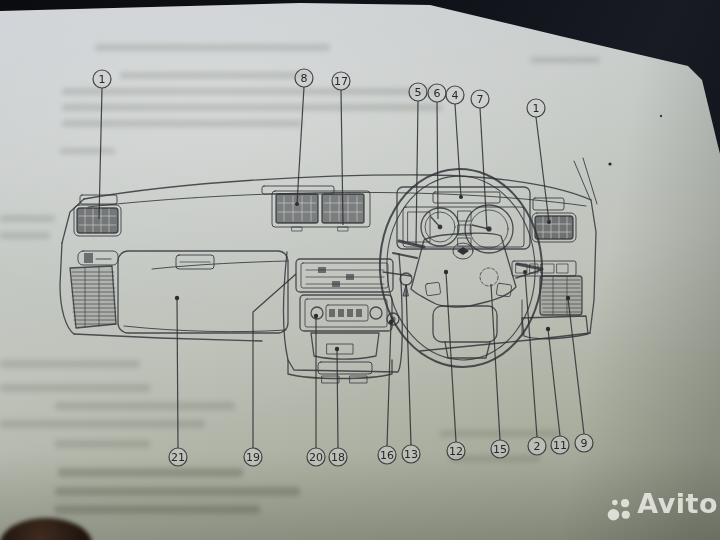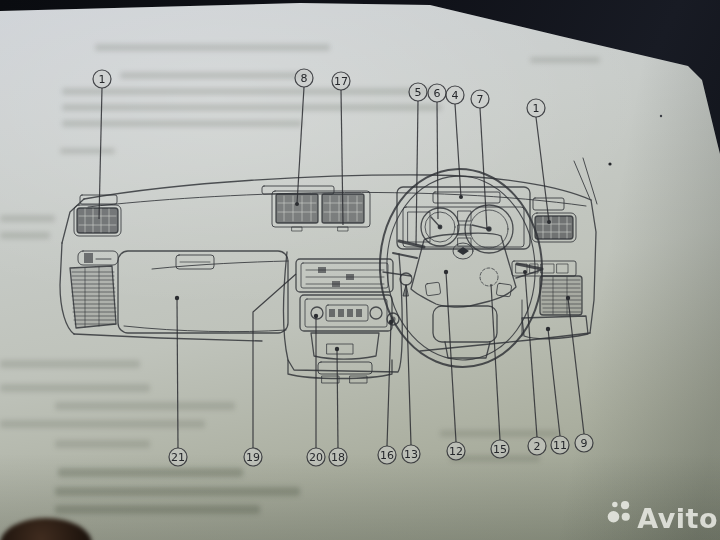--- a/index.html
+++ b/index.html
@@ -16,21 +16,21 @@
     background:linear-gradient(100deg,rgba(0,0,0,0) 80%,rgba(35,40,35,0.22) 97%),
                linear-gradient(to bottom,rgba(0,0,0,0) 84%,rgba(25,30,22,0.18) 100%);}
   .bleed{position:absolute;border-radius:3px;filter:blur(2.4px);
          background:rgba(66,74,58,0.17);}
   .bleed.strong{background:rgba(58,68,50,0.26);}
   .diagram{position:absolute;left:0;top:0;}
   .finger{position:absolute;left:0px;top:518px;width:92px;height:52px;border-radius:50%;
     background:radial-gradient(circle at 45% 40%,#402c1f 0%,#241810 60%,#120c08 100%);
     filter:blur(2px);}
   .watermark{position:absolute;left:606px;top:490px;width:112px;height:42px;
-    display:flex;align-items:flex-end;opacity:0.82;}
+    display:flex;align-items:flex-start;opacity:0.82;}
   .watermark .wm-text{color:#f1f2ec;font-size:27px;font-weight:600;letter-spacing:0.5px;
     line-height:1;margin-left:4px;}
 </style>
 </head>
 <body>
 
 <div class="stage">
   <div class="backdrop"></div>
 
   <div class="paper">

